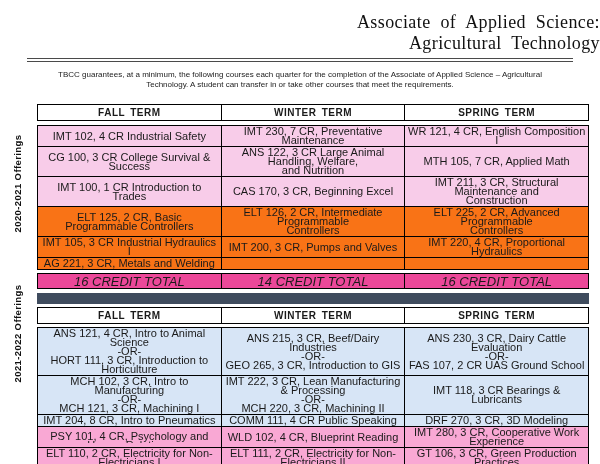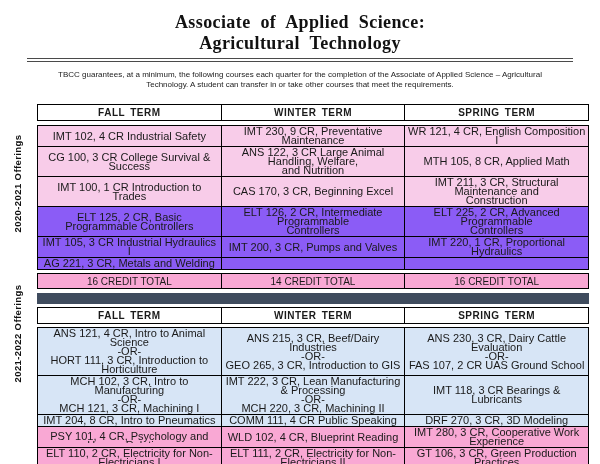--- a/index.html
+++ b/index.html
@@ -8,23 +8,23 @@
     width: 600px; height: 464px;
     font-family: "Liberation Sans", sans-serif;
     color: #1a1a1a;
     overflow: hidden;
     position: relative;
   }
 
   
   .doc-title {
     margin-top: 12px;
-    text-align: center;
+    text-align: right;
     font-family: "Liberation Serif", serif;
-    font-weight: bold;
+    font-weight: normal;
     font-size: 18px;
     line-height: 21px;
     letter-spacing: 0.4px;
     word-spacing: 5px;
     color: #111;
   }
   .double-rule {
     margin: 4px 27px 0 27px;
     height: 4px;
     border-top: 1px solid #4a4a4a;
@@ -86,27 +86,28 @@
     letter-spacing: 0.5px;
     word-spacing: 2px;
     font-weight: bold;
     height: 16px;
   }
   td span { display: block; white-space: pre-line; }
   .gap3 { height: 3px; }
   .gap4 { height: 4px; }
 
   .pink  td { background: #f8cce9; }
-  .cream td { background: #8b5cf6; }
+  .cream td { background: #f97316; }
   .blue  td { background: #d7e5f6; margin-left: 16px; }
   .gray  td { background: #f9a8d4; }
 
   .total-row td {
-    background: #f9a8d4;
-    font-size: 10px;
+    background: #ec4899;
+    font-style: italic;
+    font-size: 13px;
     height: 15px;
   }
   .clip span { height: 11px; overflow: hidden; }
 
   .divider-bar {
     margin: 4px 0 3px 0;
     height: 11px;
     background: #3f4c5e;
   }
 
@@ -186,36 +187,36 @@
         <col>
         <col>
         <col>
       </colgroup>
     <tbody>
         <tr class="pink" style="height:17px">
       <td>
             <span>IMT 102, 4 CR Industrial Safety</span>
           </td>
       <td>
-            <span>IMT 230, 9 CR, Preventative Maintenance</span>
+            <span>IMT 230, 7 CR, Preventative Maintenance</span>
           </td>
       <td>
             <span>WR 121, 4 CR, English Composition I</span>
           </td>
     </tr>
     <tr class="pink" style="height:18px">
       <td>
             <span>CG 100, 3 CR College Survival &amp; Success</span>
           </td>
       <td>
             <span>ANS 122, 3 CR Large Animal Handling, Welfare,
 and Nutrition</span>
           </td>
       <td>
-            <span>MTH 105, 8 CR, Applied Math</span>
+            <span>MTH 105, 7 CR, Applied Math</span>
           </td>
     </tr>
     <tr class="pink" style="height:20px">
       <td>
             <span>IMT 100, 1 CR Introduction to Trades</span>
           </td>
       <td>
             <span>CAS 170, 3 CR, Beginning Excel</span>
           </td>
       <td>
@@ -237,21 +238,21 @@
           </td>
     </tr>
     <tr class="cream" style="height:14px">
       <td>
             <span>IMT 105, 3 CR Industrial Hydraulics I</span>
           </td>
       <td>
             <span>IMT 200, 3 CR, Pumps and Valves</span>
           </td>
       <td>
-            <span>IMT 220, 1 CR, Proportional Hydraulics</span>
+            <span>IMT 220, 4 CR, Proportional Hydraulics</span>
           </td>
     </tr>
     <tr class="cream" style="height:12px">
       <td>
             <span>AG 221, 3 CR, Metals and Welding</span>
           </td>
       <td>
             <span></span>
           </td>
       <td>

